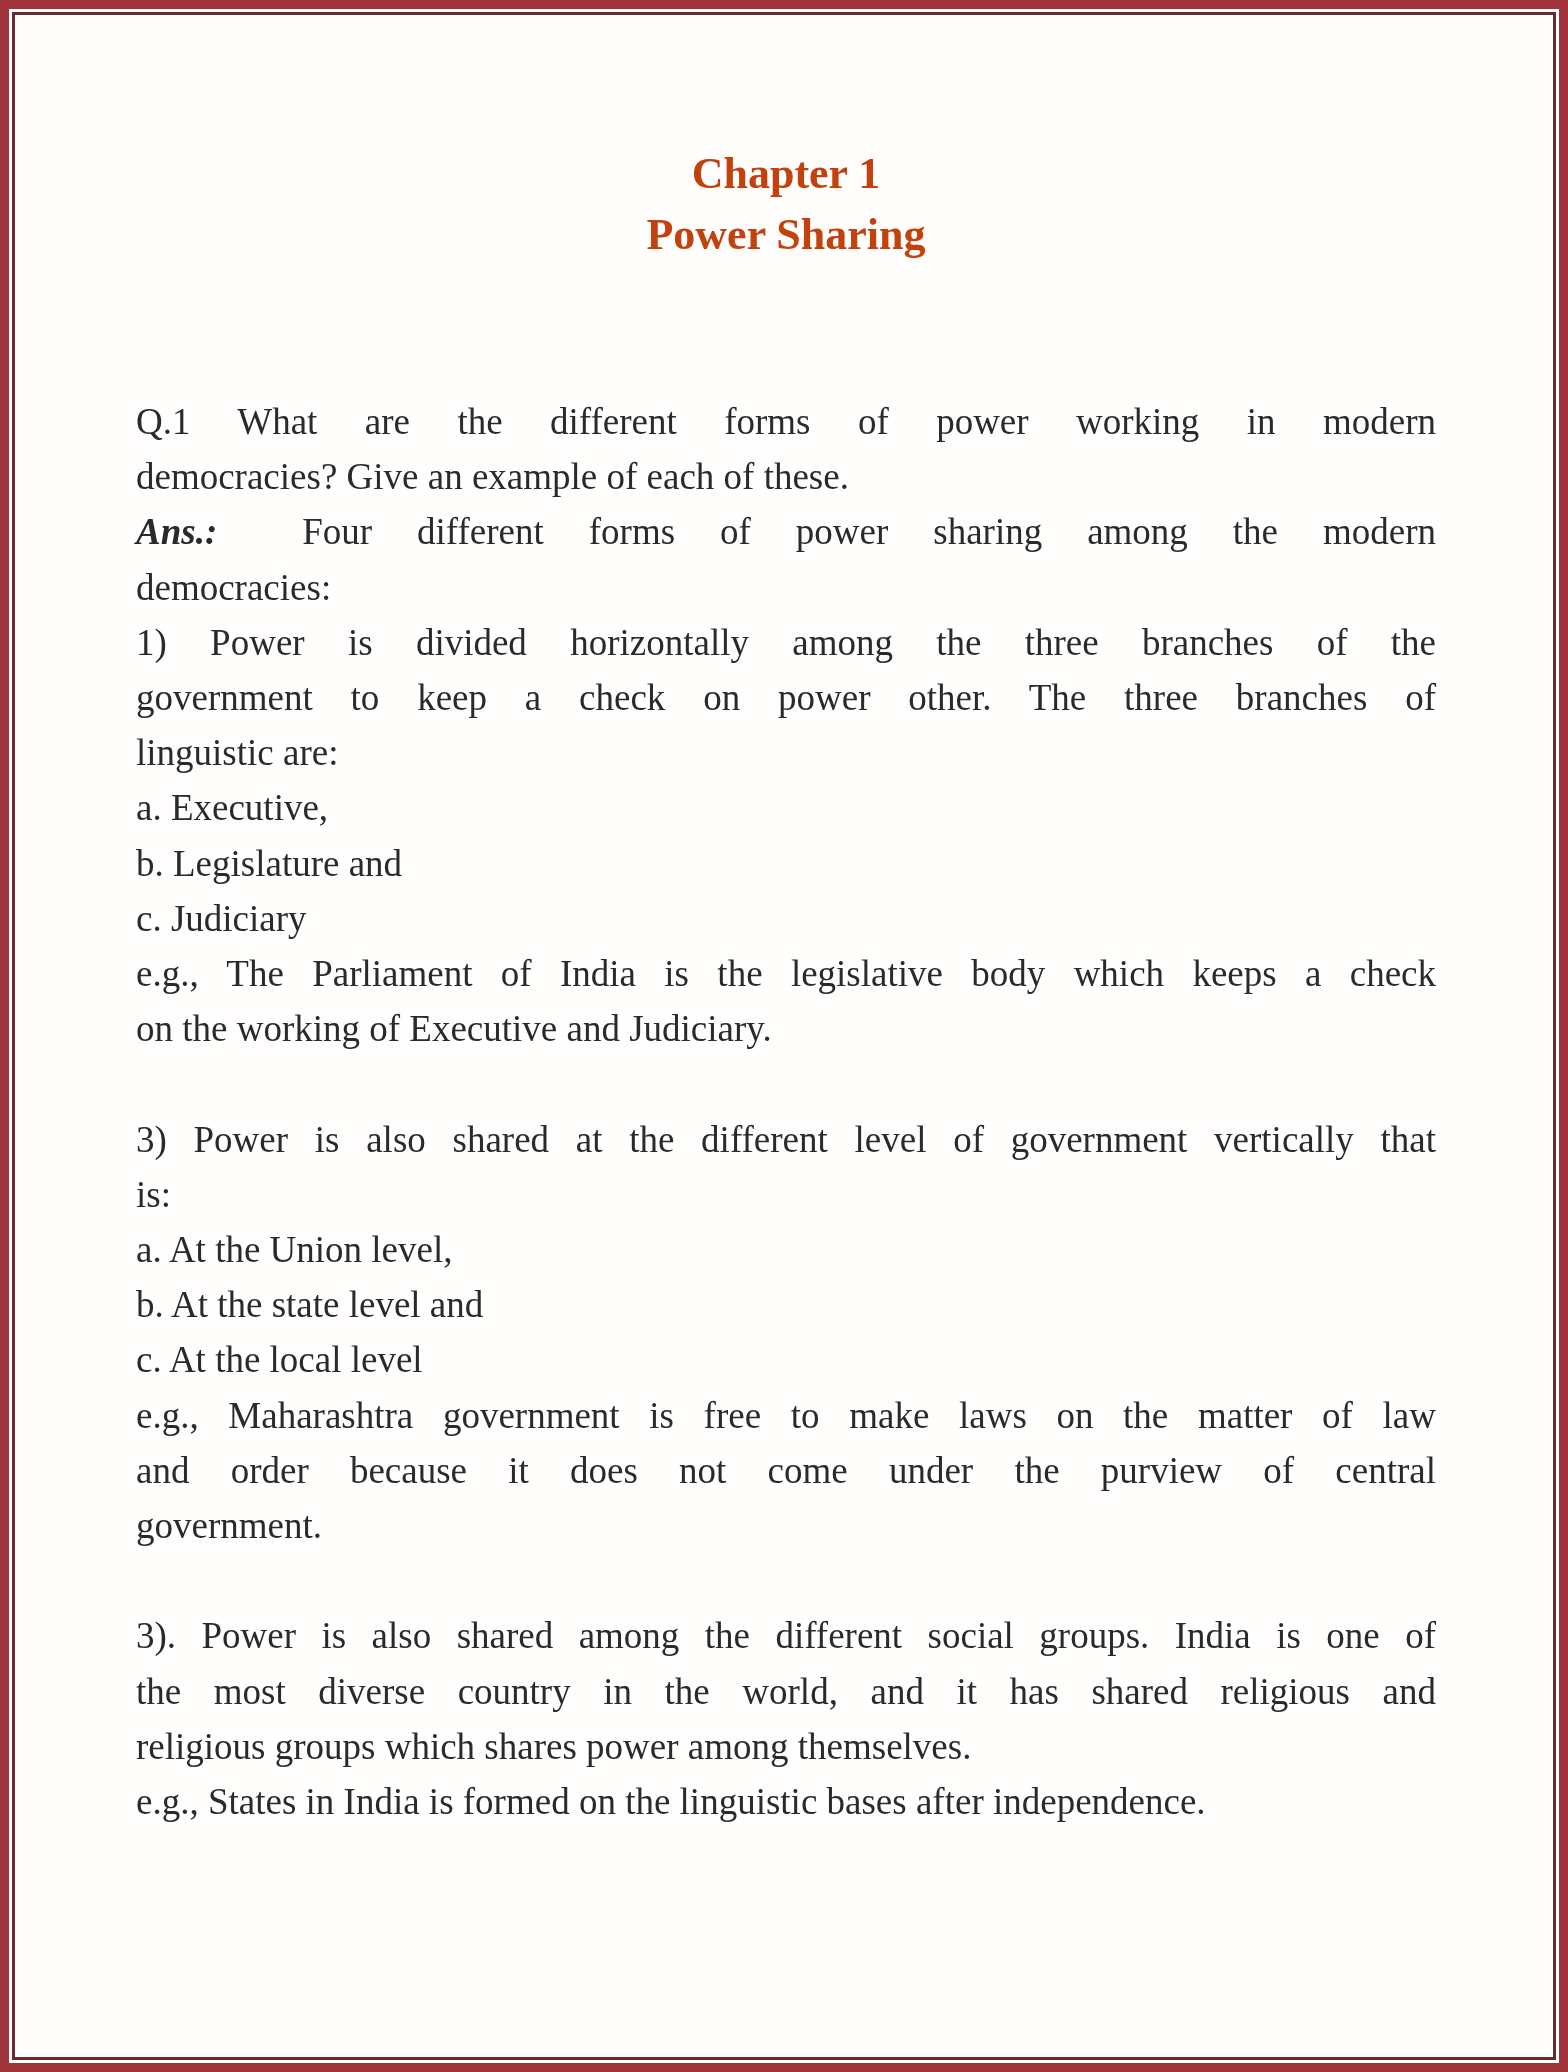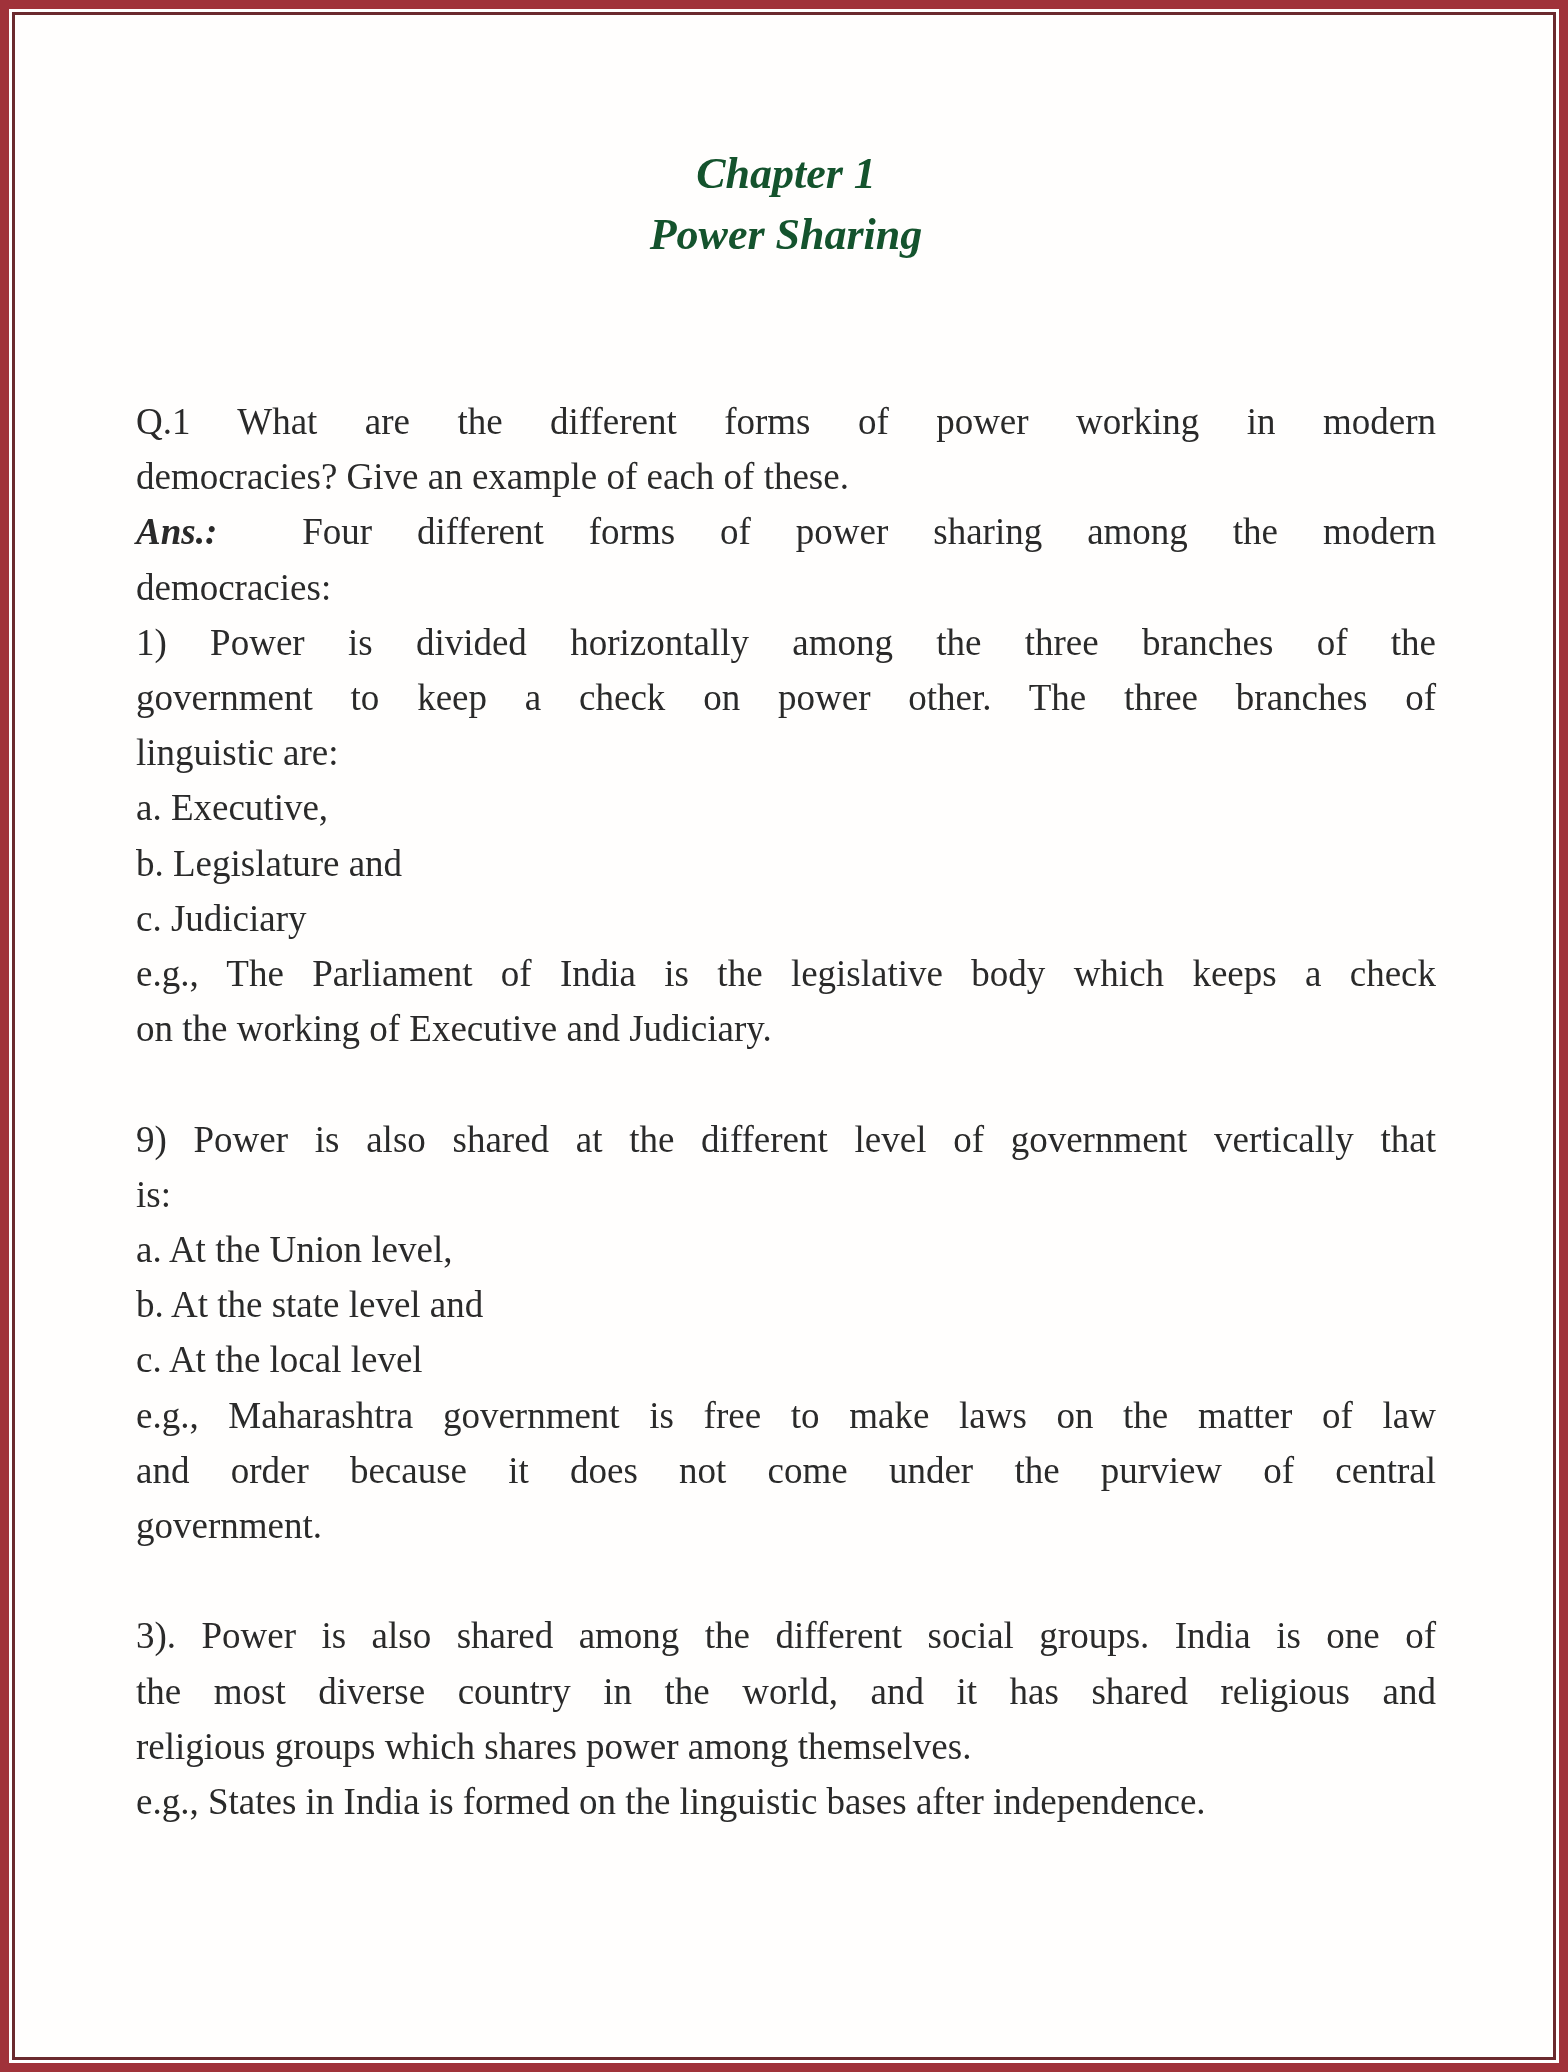--- a/index.html
+++ b/index.html
@@ -22,22 +22,21 @@
   }
   .content {
     position: absolute; left: 121px; top: 0; width: 1300px;
   }
   .title-block {
     position: absolute; left: 0; width: 1300px; top: 128px;
     text-align: center;
     font-weight: bold;
     font-size: 44px;
     line-height: 61px;
-    color: #14532d;
-    font-style: italic;
+    color: #c2410c;
   }
   .body-text {
     position: absolute; left: 0; top: 379px; width: 1300px;
     font-size: 37px;
     line-height: 55.2px;
   }
   .line { display: block; white-space: nowrap; }
   .justify {
     text-align: justify;
     text-align-last: justify;
@@ -70,21 +69,21 @@
         <span class="line justify">government to keep a check on power other. The three branches of</span>
         <span class="line">linguistic are:</span>
         <span class="line">a. Executive,</span>
         <span class="line">b. Legislature and</span>
         <span class="line">c. Judiciary</span>
         <span class="line justify">e.g., The Parliament of India is the legislative body which keeps a check</span>
         <span class="line">on the working of Executive and Judiciary.</span>
 
         <div class="blank"></div>
 
-        <span class="line justify">9) Power is also shared at the different level of government vertically that</span>
+        <span class="line justify">3) Power is also shared at the different level of government vertically that</span>
         <span class="line">is:</span>
         <span class="line">a. At the Union level,</span>
         <span class="line">b. At the state level and</span>
         <span class="line">c. At the local level</span>
         <span class="line justify">e.g., Maharashtra government is free to make laws on the matter of law</span>
         <span class="line justify">and order because it does not come under the purview of central</span>
         <span class="line">government.</span>
 
         <div class="blank"></div>
 

